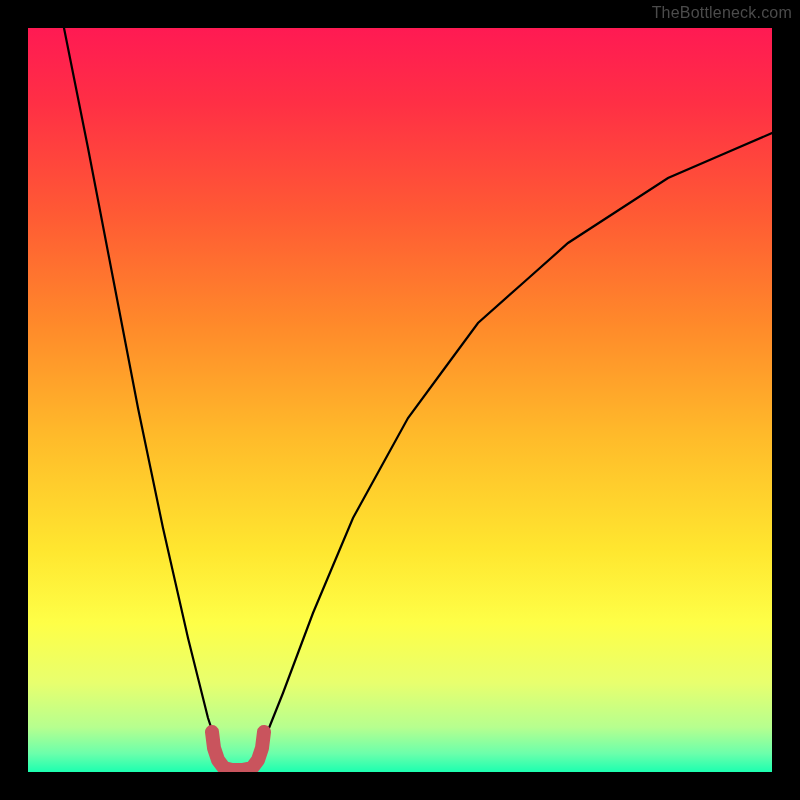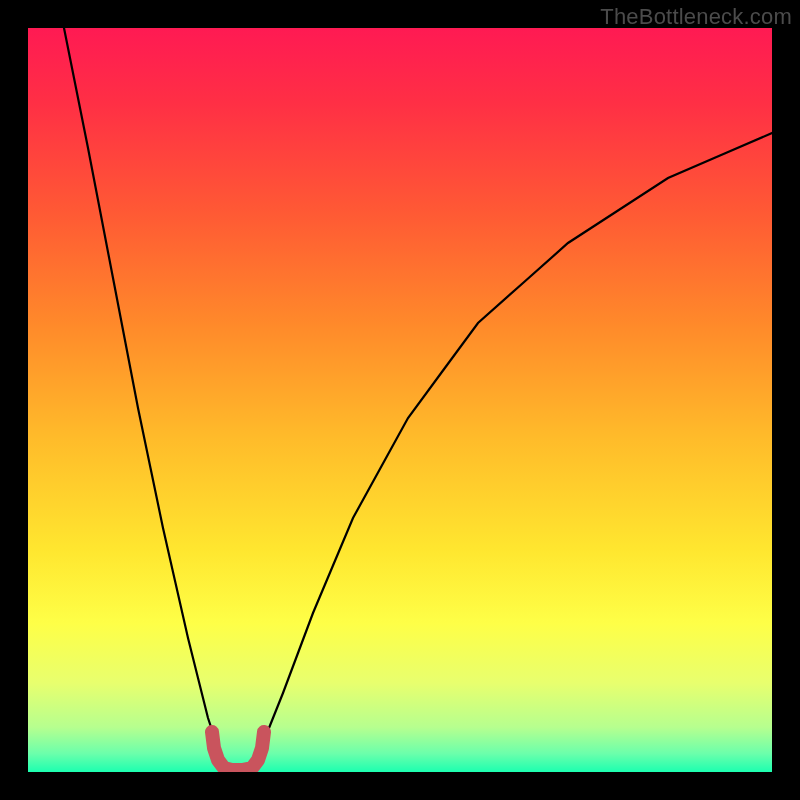--- a/index.html
+++ b/index.html
@@ -24,21 +24,21 @@
     left: 0;
     top: 0;
     width: 744px;
     height: 744px;
   }
   .watermark {
     position: absolute;
     top: 4px;
     right: 8px;
     color: #4b4b4b;
-    font-size: 22px;
+    font-size: 16px;
     font-weight: 500;
     letter-spacing: 0.2px;
   }
   svg.curves {
     position: absolute;
     left: 0;
     top: 0;
     width: 744px;
     height: 744px;
   }

